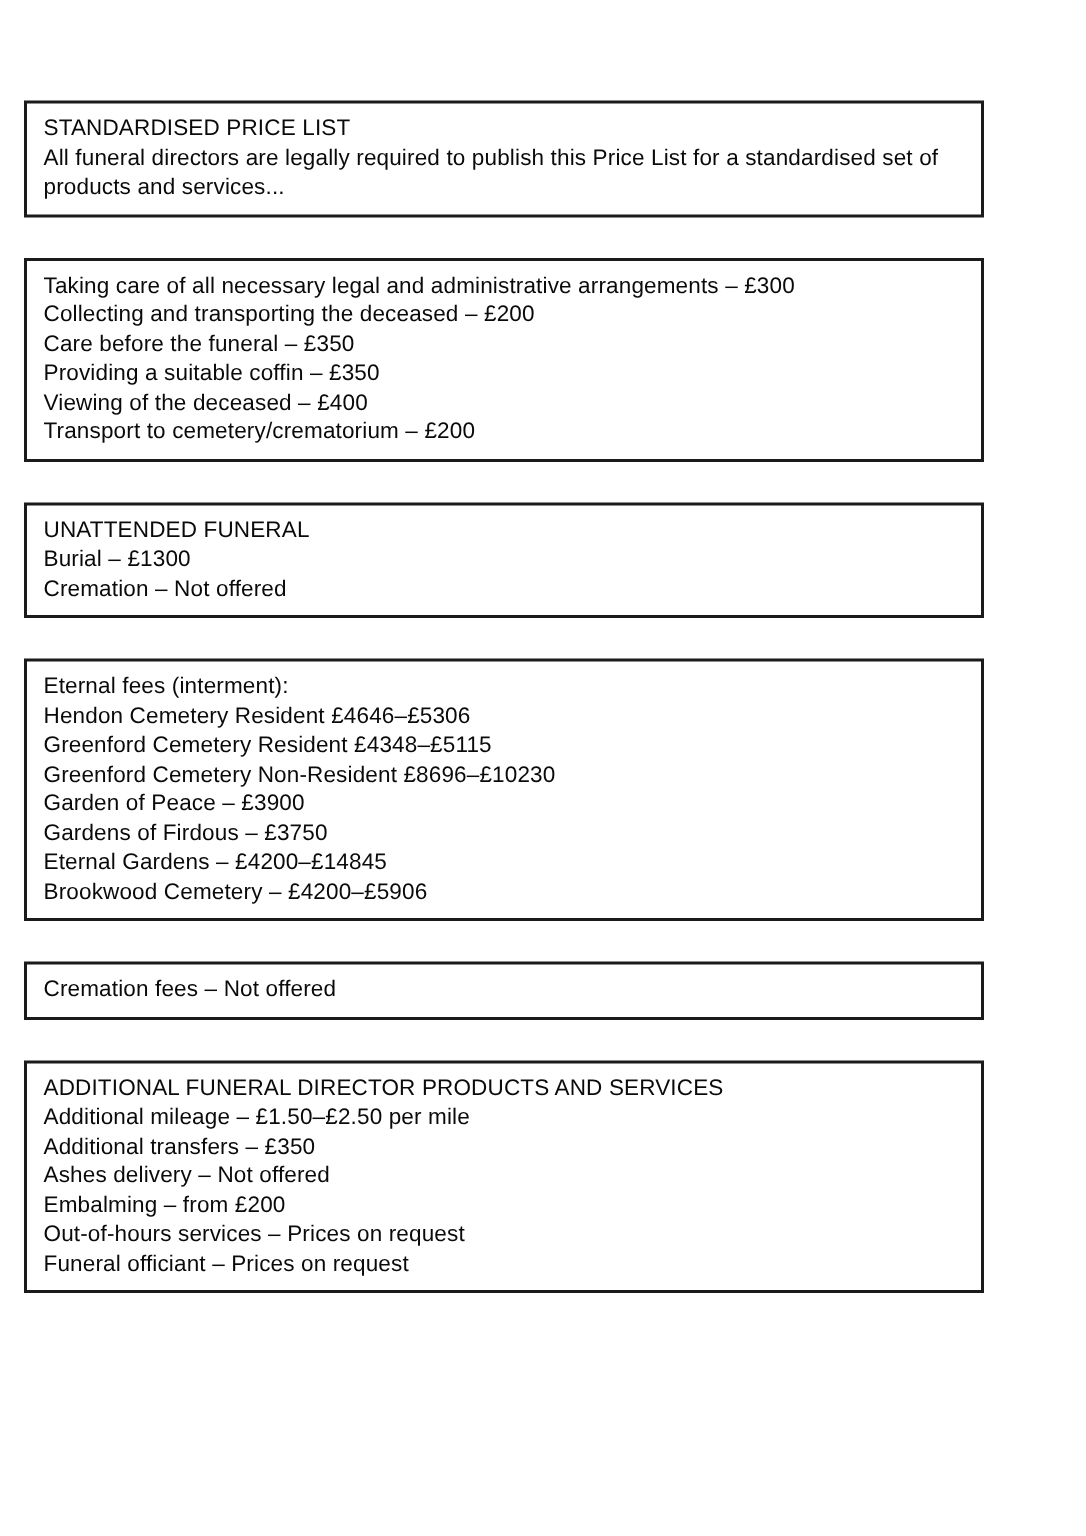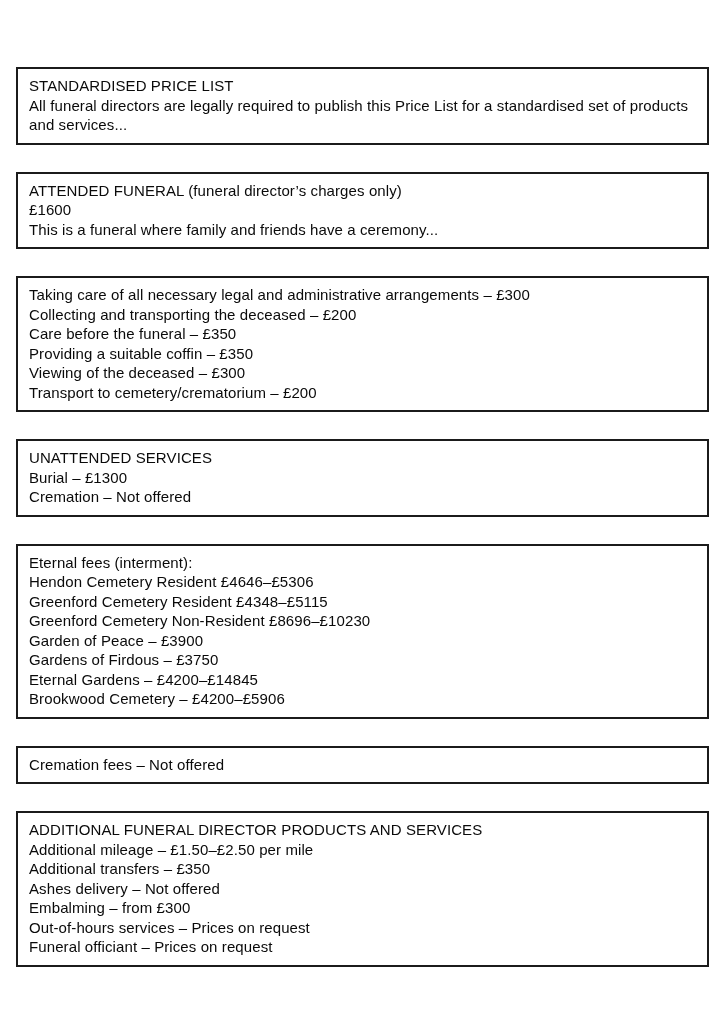--- a/index.html
+++ b/index.html
@@ -13,21 +13,21 @@
     font-family: "Liberation Sans", "DejaVu Sans", sans-serif;
     font-size: 15px;
     color: #0a0a0a;
     -webkit-font-smoothing: antialiased;
   }
   main {
     padding-top: 67px;
   }
   .box {
     box-sizing: border-box;
-    width: 693px;
+    width: 640px;
     margin: 0 0 27px 16px;
     border: 2px solid #1b1b1b;
     padding: 7px 14px 8px 11px;
     background: #ffffff;
   }
   .line {
     margin: 0;
     line-height: 19.5px;
     letter-spacing: 0.1px;
     white-space: normal;
@@ -35,34 +35,29 @@
 </style>
 </head>
 <body>
 
 <main id="doc">
     <section class="box">
       <p class="line">STANDARDISED PRICE LIST</p>
       <p class="line">All funeral directors are legally required to publish this Price List for a standardised set of products and services...</p>
     </section>
     <section class="box">
-      <p class="line">ATTENDED FUNERAL (funeral director’s charges only)</p>
-      <p class="line">£1600</p>
-      <p class="line">This is a funeral where family and friends have a ceremony...</p>
-    </section>
-    <section class="box">
       <p class="line">Taking care of all necessary legal and administrative arrangements – £300</p>
       <p class="line">Collecting and transporting the deceased – £200</p>
       <p class="line">Care before the funeral – £350</p>
       <p class="line">Providing a suitable coffin – £350</p>
-      <p class="line">Viewing of the deceased – £300</p>
+      <p class="line">Viewing of the deceased – £400</p>
       <p class="line">Transport to cemetery/crematorium – £200</p>
     </section>
     <section class="box">
-      <p class="line">UNATTENDED SERVICES</p>
+      <p class="line">UNATTENDED FUNERAL</p>
       <p class="line">Burial – £1300</p>
       <p class="line">Cremation – Not offered</p>
     </section>
     <section class="box">
       <p class="line">Eternal fees (interment):</p>
       <p class="line">Hendon Cemetery Resident £4646–£5306</p>
       <p class="line">Greenford Cemetery Resident £4348–£5115</p>
       <p class="line">Greenford Cemetery Non-Resident £8696–£10230</p>
       <p class="line">Garden of Peace – £3900</p>
       <p class="line">Gardens of Firdous – £3750</p>
@@ -70,17 +65,17 @@
       <p class="line">Brookwood Cemetery – £4200–£5906</p>
     </section>
     <section class="box">
       <p class="line">Cremation fees – Not offered</p>
     </section>
     <section class="box">
       <p class="line">ADDITIONAL FUNERAL DIRECTOR PRODUCTS AND SERVICES</p>
       <p class="line">Additional mileage – £1.50–£2.50 per mile</p>
       <p class="line">Additional transfers – £350</p>
       <p class="line">Ashes delivery – Not offered</p>
-      <p class="line">Embalming – from £300</p>
+      <p class="line">Embalming – from £200</p>
       <p class="line">Out-of-hours services – Prices on request</p>
       <p class="line">Funeral officiant – Prices on request</p>
     </section>
   </main>
 
 </body></html>

